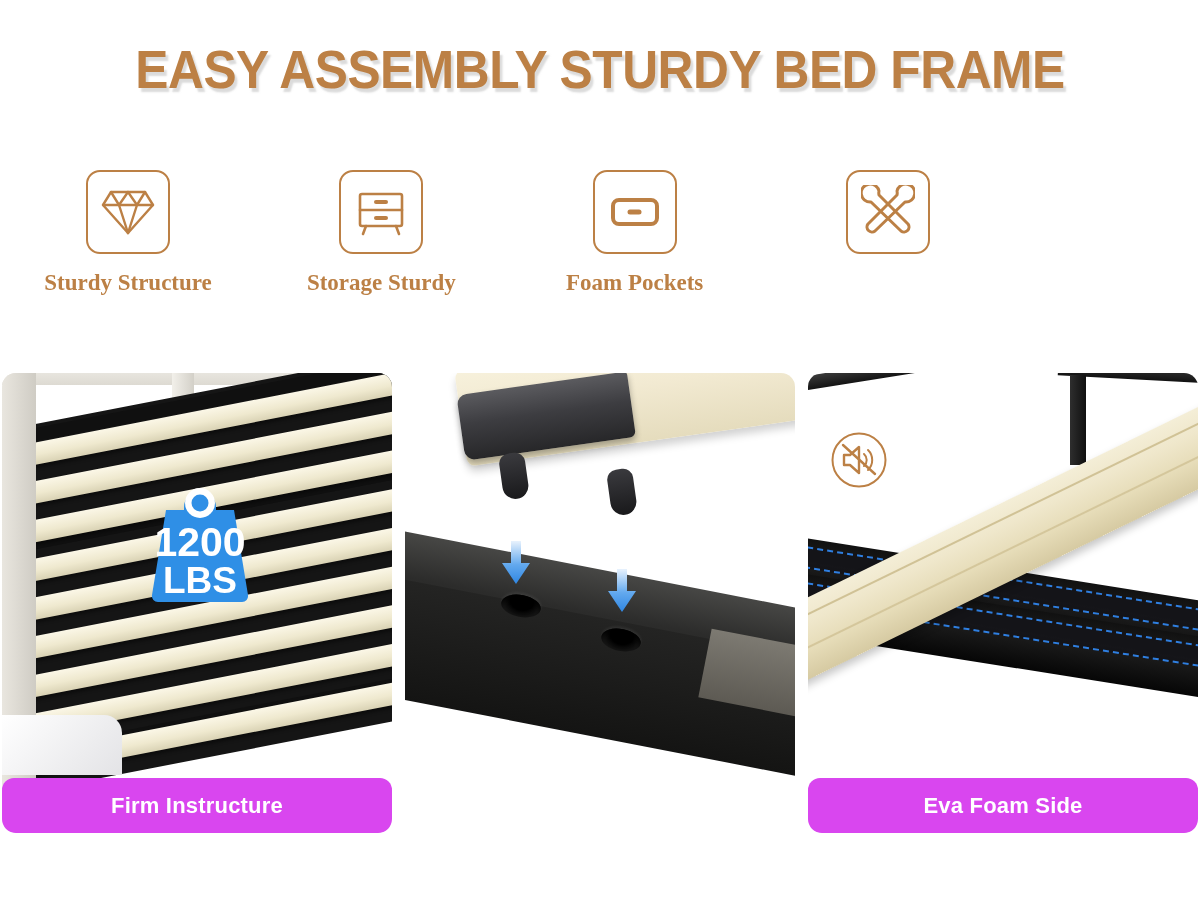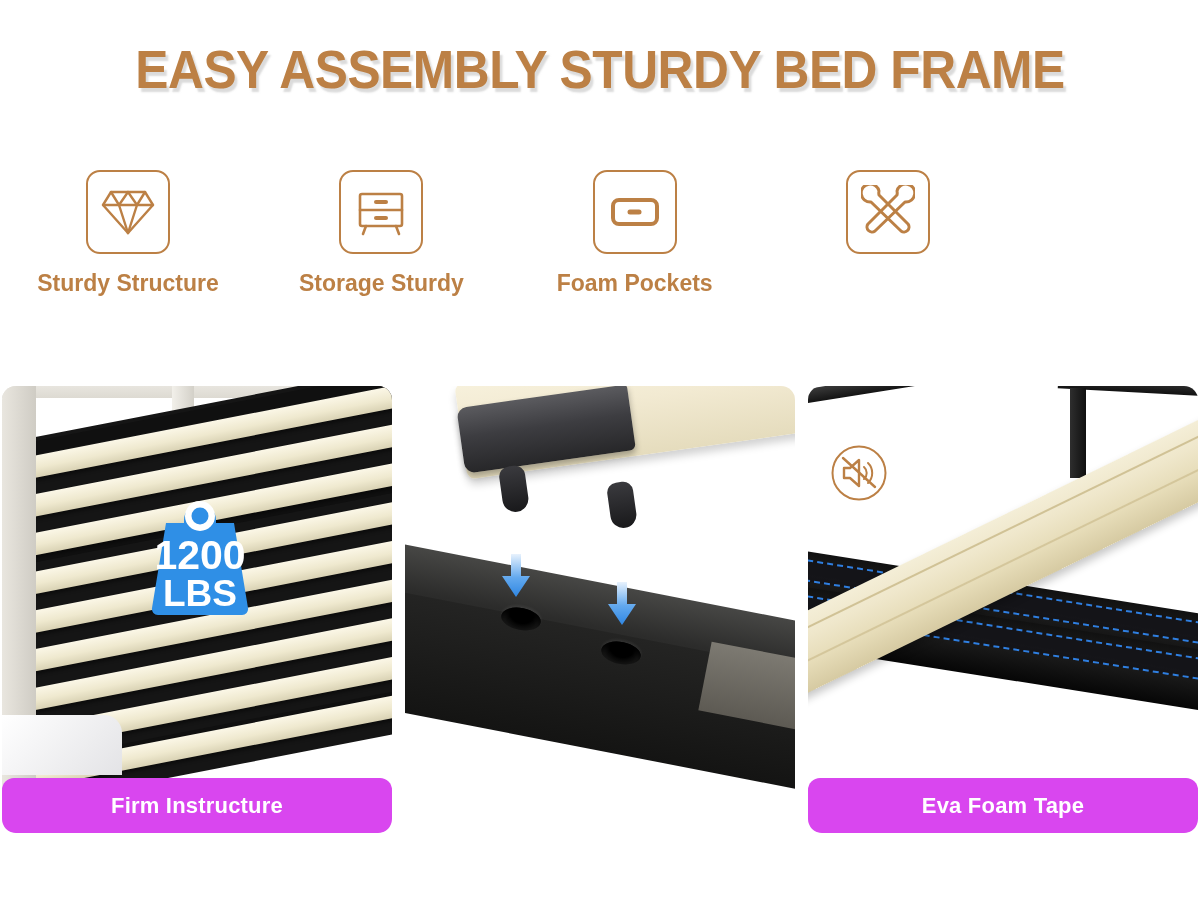--- a/index.html
+++ b/index.html
@@ -34,20 +34,21 @@
   
   #features {
     position: absolute;
     top: 170px;
     left: 0;
     width: 1016px;
     display: flex;
     justify-content: space-between;
     padding: 0 14px;
     box-sizing: border-box;
+    font-family: Liberation Serif, serif;
   }
   .feature {
     width: 228px;
     display: flex;
     flex-direction: column;
     align-items: center;
   }
   .feature-box {
     width: 84px;
     height: 84px;
@@ -77,21 +78,20 @@
     gap: 13px;
     padding: 0 2px;
     box-sizing: border-box;
   }
   .panel {
     position: relative;
     flex: 1 1 0;
     border-radius: 14px;
     overflow: hidden;
     background: #ffffff;
-    margin-top: 13px;
   }
   .panel-photo {
     position: absolute;
     inset: 0;
     overflow: hidden;
   }
   .panel-caption {
     position: absolute;
     left: 0;
     bottom: 0;
@@ -467,16 +467,16 @@
       <div class="mute-badge">
         <svg width="58" height="58" viewBox="0 0 58 58" fill="none" stroke="#bc8045" stroke-width="2" stroke-linejoin="round" stroke-linecap="round">
           <circle cx="29" cy="29" r="26.5"></circle>
           <path d="M14 24 L20 24 L29 16 L29 42 L20 34 L14 34 Z" stroke-width="2.4"></path>
           <path d="M34 23 A8 8 0 0 1 34 35"></path>
           <path d="M38 19 A14 14 0 0 1 38 39"></path>
           <path d="M13 14 L45 43" stroke-width="2.4"></path>
         </svg>
       </div>
     </div>
-    <div class="panel-caption">Eva Foam Tape</div>
+    <div class="panel-caption">Eva Foam Side</div>
   </div>
 
 </div>
 
 </body></html>

